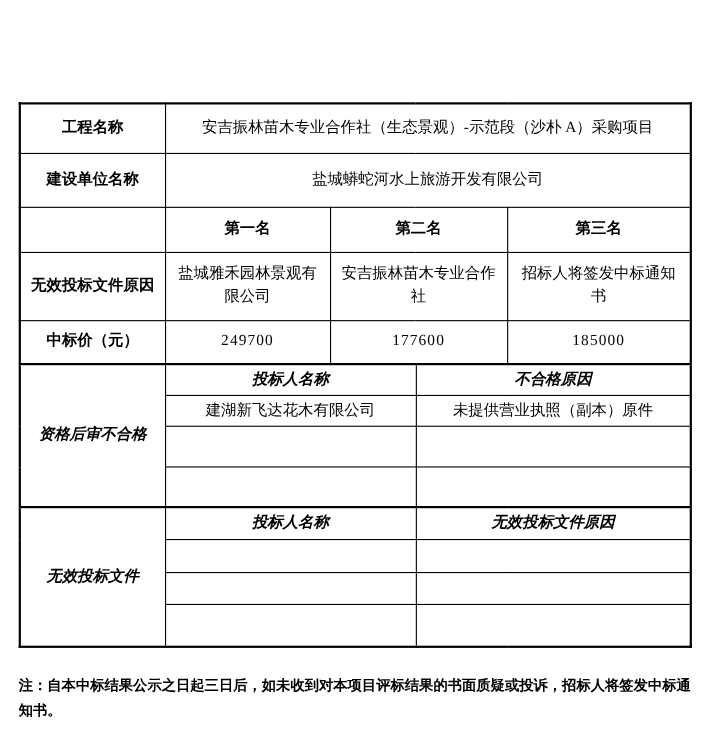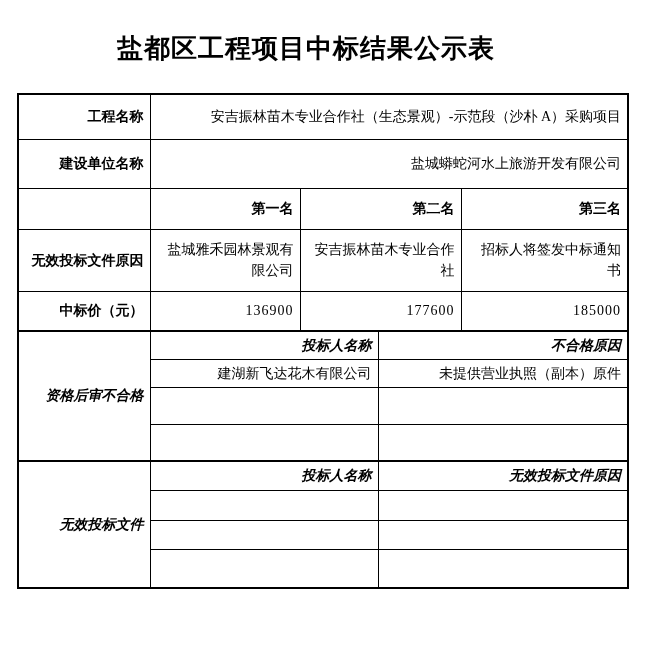--- a/index.html
+++ b/index.html
@@ -28,21 +28,21 @@
     position: absolute;
     left: 17px;
     top: 93px;
     border-collapse: collapse;
     table-layout: fixed;
     width: 610px;
   }
   table.bid-table th,
   table.bid-table td {
     border: 1px solid #000000;
-    text-align: right;
+    text-align: center;
     vertical-align: middle;
     font-size: 14px;
     line-height: 1.5;
     padding: 3px 6px;
     overflow: hidden;
     word-break: break-all;
   }
   table.bid-table { border: 2px solid #000000; }
   table.bid-table th { font-weight: bold; }
   table.bid-table td { font-weight: normal; }
@@ -57,21 +57,20 @@
     font-weight: bold;
     line-height: 23px;
     text-align: left;
   }
 </style>
 </head>
 <body>
 
 <div class="page">
 
-  <div class="doc-title">盐都区工程项目中标结果公示表</div>
 
   <table class="bid-table">
     <colgroup>
       <col style="width:132px">
       <col style="width:150px">
       <col style="width:78px">
       <col style="width:83px">
       <col style="width:167px">
     </colgroup>
 
@@ -95,21 +94,21 @@
 
     <tr style="height:62px">
       <th>无效投标文件原因</th>
       <td>盐城雅禾园林景观有限公司</td>
       <td colspan="2">安吉振林苗木专业合作社</td>
       <td>招标人将签发中标通知书</td>
     </tr>
 
     <tr style="height:40px">
       <th>中标价（元）</th>
-      <td class="num-cell">136900</td>
+      <td class="num-cell">249700</td>
       <td class="num-cell" colspan="2">177600</td>
       <td class="num-cell">185000</td>
     </tr>
 
     <tr style="height:27px" class="section-start">
       <th rowspan="4">资格后审不合格</th>
       <th colspan="2">投标人名称</th>
       <th colspan="2">不合格原因</th>
     </tr>
     <tr style="height:28px">
@@ -138,14 +137,15 @@
       <td colspan="2"></td>
       <td colspan="2"></td>
     </tr>
     <tr style="height:38px">
       <td colspan="2"></td>
       <td colspan="2"></td>
     </tr>
   </tbody>
     </table>
 
+  <div class="footer-note">注：自本中标结果公示之日起三日后，如未收到对本项目评标结果的书面质疑或投诉，招标人将签发中标通知书。</div>
 
 </div>
 
 </body></html>

